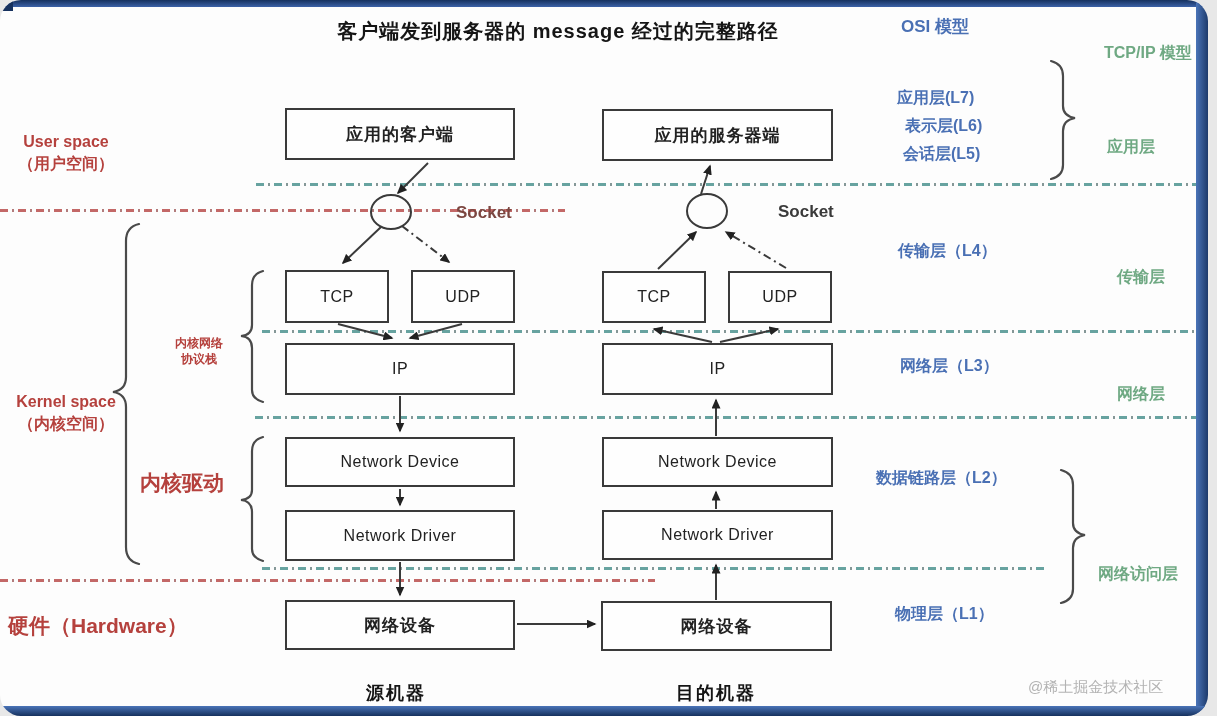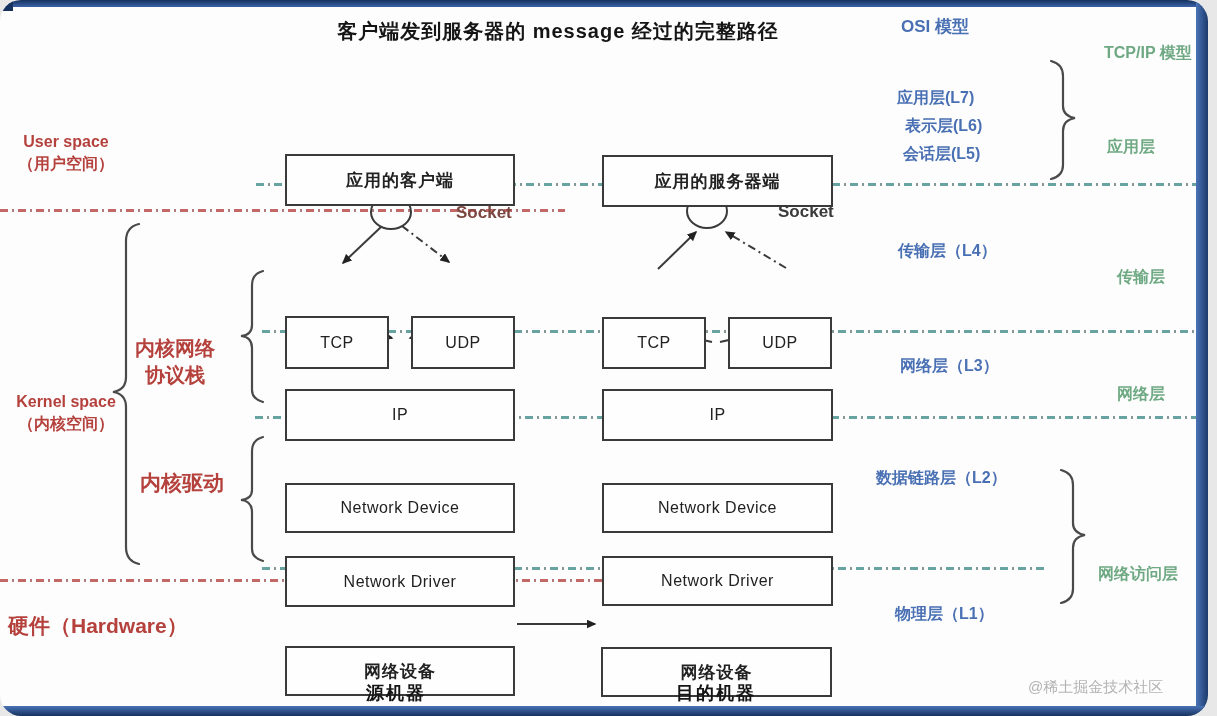--- a/index.html
+++ b/index.html
@@ -16,37 +16,37 @@
 
   
   .dash{position:absolute;height:3px;z-index:1;}
   .dash-teal{background:repeating-linear-gradient(to right,rgba(95,158,155,.95) 0 8px,transparent 8px 12px,rgba(120,140,140,.9) 12px 14px,transparent 14px 18px);}
   .dash-red{background:repeating-linear-gradient(to right,rgba(192,96,95,.95) 0 8px,transparent 8px 12px,rgba(170,110,110,.9) 12px 14px,transparent 14px 18px);}
 
   
   .box{
     position:absolute;z-index:3;background:#fefefe;border:2px solid #3a3a3a;
     display:flex;align-items:center;justify-content:center;
-    font-size:16px;color:#222;box-sizing:border-box;letter-spacing:.5px;margin-top:46px;
+    font-size:16px;color:#222;box-sizing:border-box;letter-spacing:.5px;
   }
   .box.cn{font-size:17px;font-weight:600;letter-spacing:1px;}
 
   
   .lbl{position:absolute;z-index:4;line-height:1.35;white-space:nowrap;}
   .red{color:#b5413d;font-weight:600;}
   .blue{color:#4a70b4;font-weight:600;}
   .green{color:#6fa983;font-weight:600;margin-top:28px;}
   .center{text-align:center;margin-top:25px;}
   #title{left:278px;top:18px;width:560px;font-size:20px;font-weight:700;color:#151515;text-align:center;letter-spacing:1px;}
   #osi-header{left:901px;top:16px;font-size:17px;}
   #tcpip-header{left:1104px;top:14px;font-size:16px;}
 
   #user-space{left:0;top:106px;width:132px;font-size:16px;}
   #kernel-space{left:0;top:366px;width:132px;font-size:16px;}
-  #kern-net-stack{left:128px;top:310px;width:94px;font-size:20px;}
+  #kern-net-stack{left:128px;top:310px;width:94px;font-size:12px;padding-left:24px;}
   #kern-driver{left:140px;top:469px;font-size:21px;}
   #hardware{left:8px;top:612px;font-size:21px;}
 
   .socket-lbl{font-size:17px;font-weight:600;}
   #socket-left{left:456px;top:202px;color:#7c4640;}
   #socket-right{left:778px;top:201px;color:#3a3a3a;}
 
   .osi-lbl{font-size:16px;}
   .tcpip-lbl{font-size:16px;}
   #osi-l7{left:897px;top:87px;}

